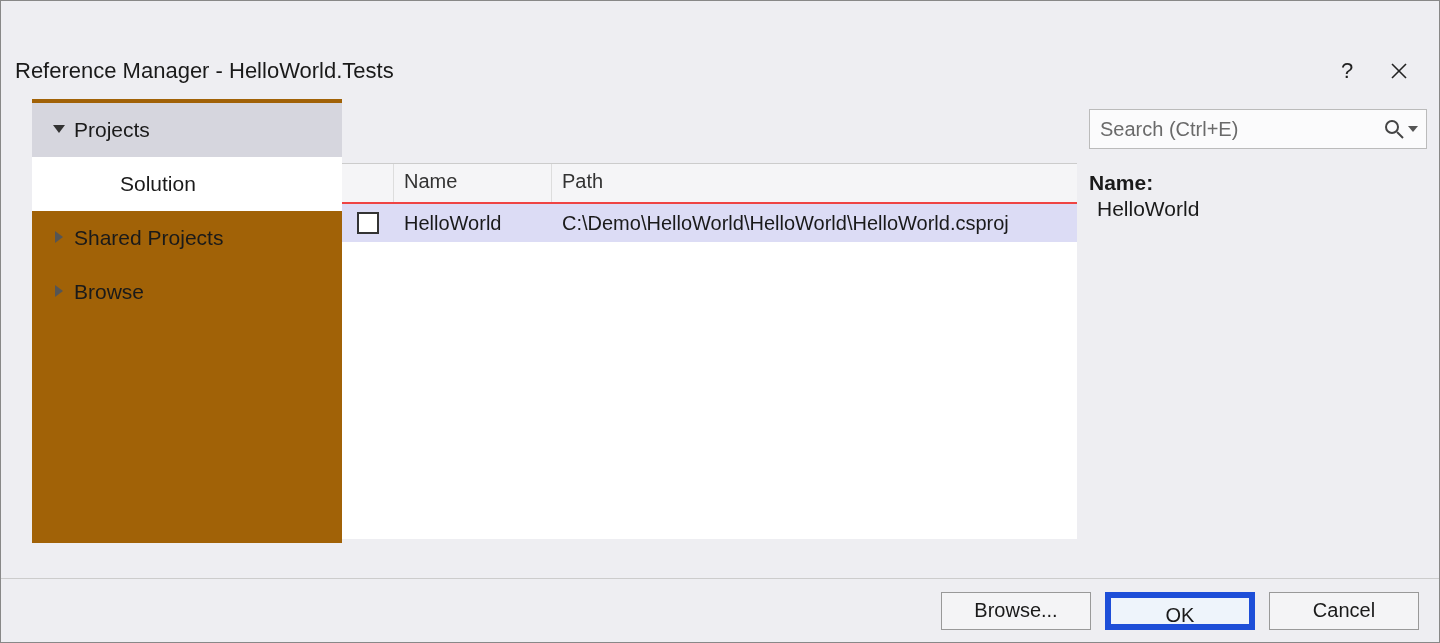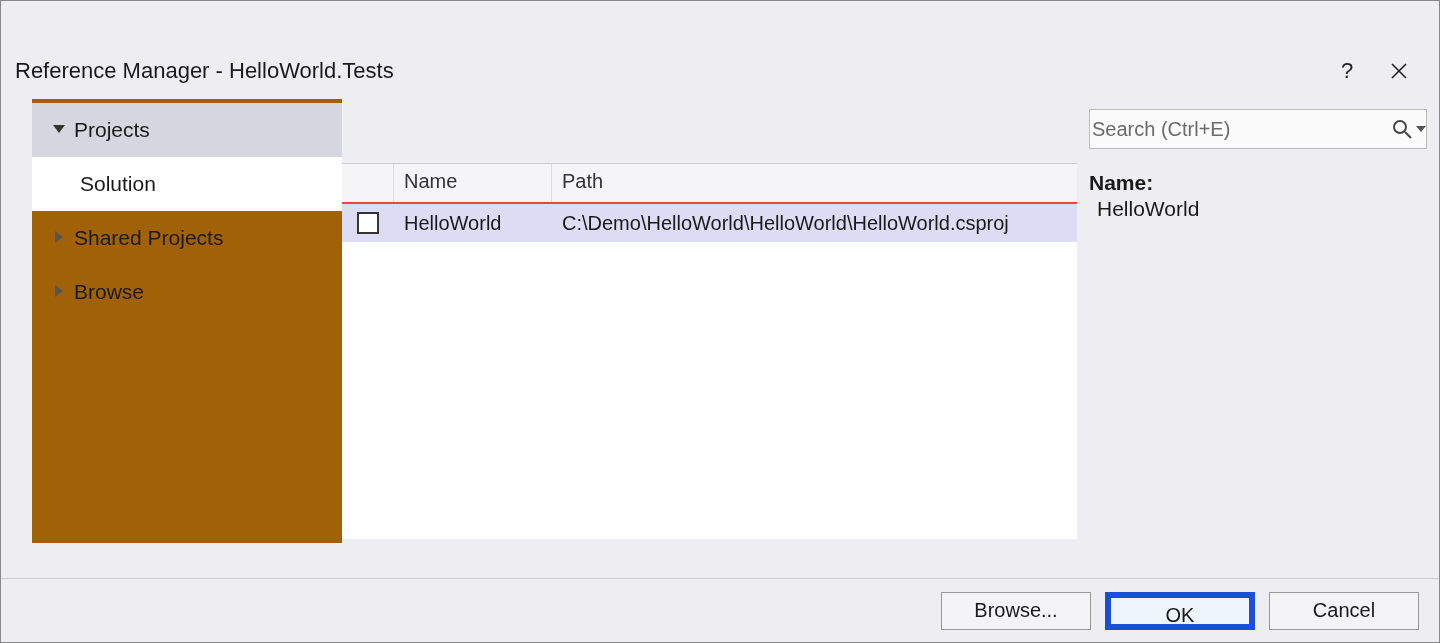--- a/index.html
+++ b/index.html
@@ -52,21 +52,21 @@
     height: 54px;
     display: flex; align-items: center;
     padding-left: 18px;
     font-size: 21px;
     color: #1a1a1a;
     cursor: default;
   }
   .side-item.expanded { background: #d6d6de; }
   .side-item.child {
     background: #ffffff;
-    padding-left: 48px;
+    padding-left: 88px;
   }
   .tri {
     display: inline-block;
     width: 18px;
     margin-right: 6px;
     text-align: center;
     font-size: 14px;
     color: #444;
   }
   .tri-down::before {
@@ -132,21 +132,21 @@
     width: 362px;
     background: #eeeef2;
     display: flex; flex-direction: column;
     padding: 10px 12px 0 12px;
   }
   .search-wrap {
     height: 40px;
     border: 1px solid #bbb;
     background: #fbfbfc;
     display: flex; align-items: center;
-    padding: 0 0;
+    padding: 0 8px;
     margin-bottom: 22px;
   }
   .search-input {
     flex: 1;
     border: none; outline: none;
     background: transparent;
     font-size: 20px;
     color: #555;
   }
   .search-input::placeholder { color: #6a6a6a; }

